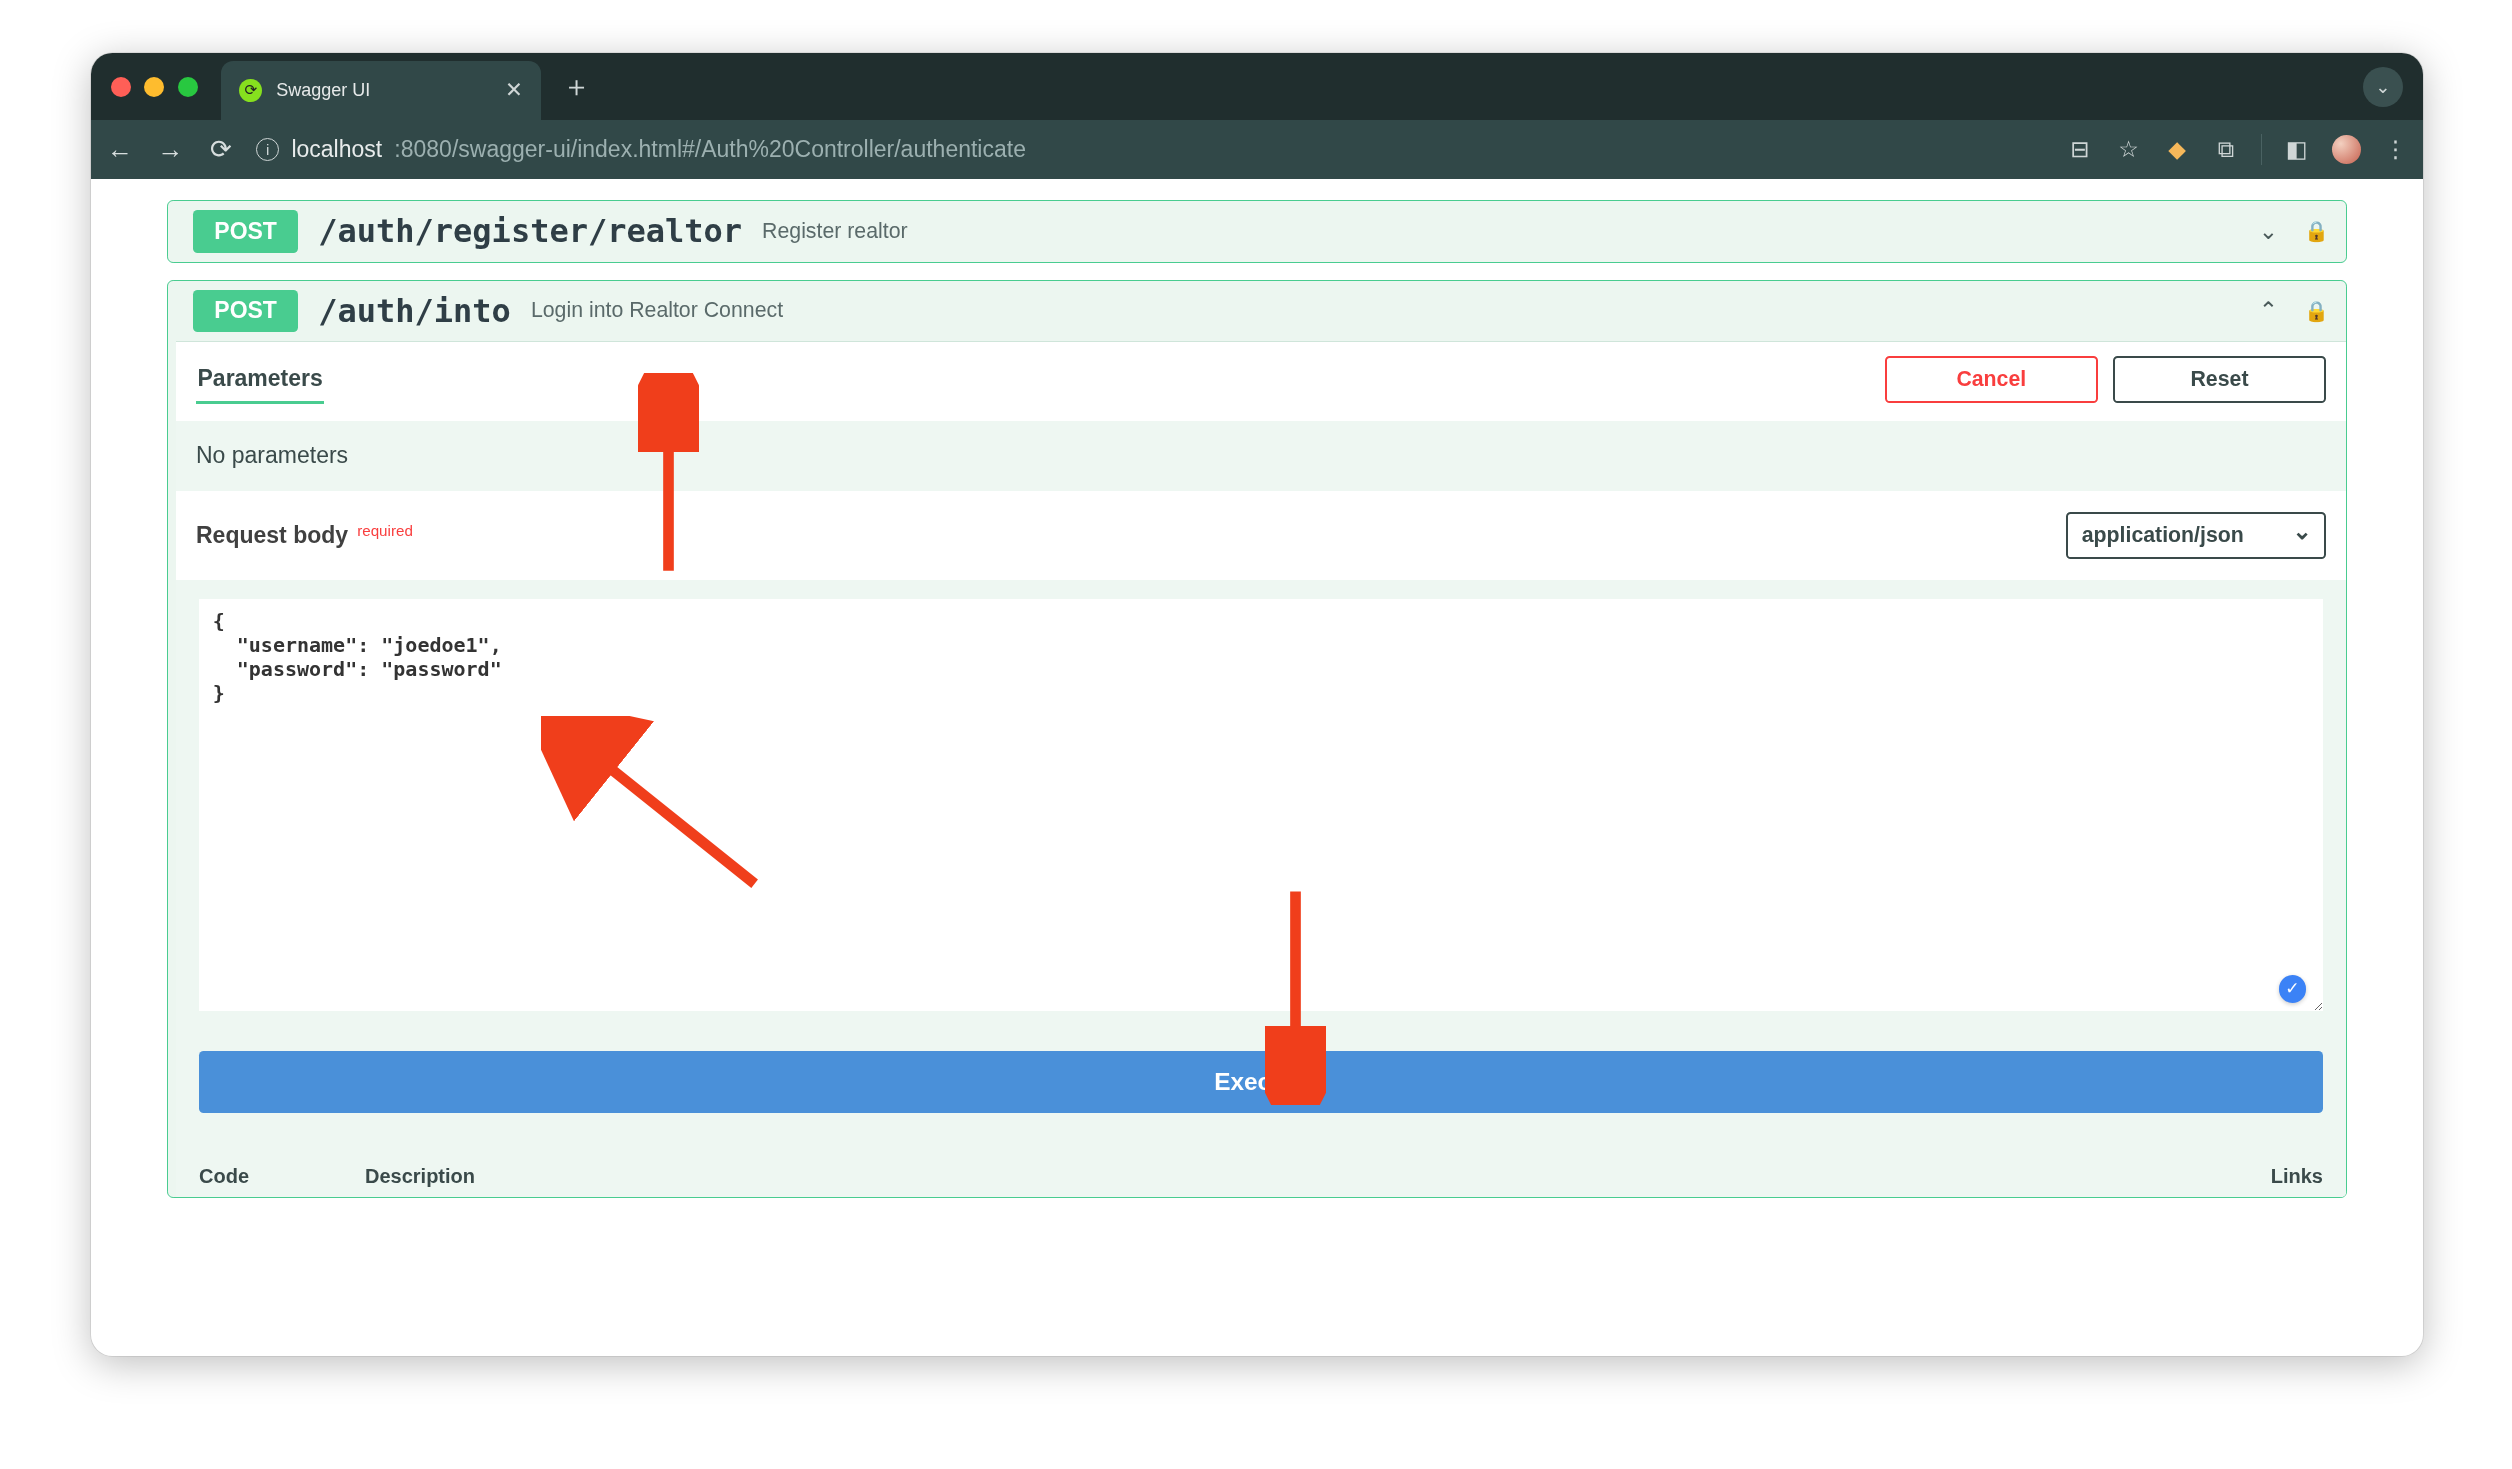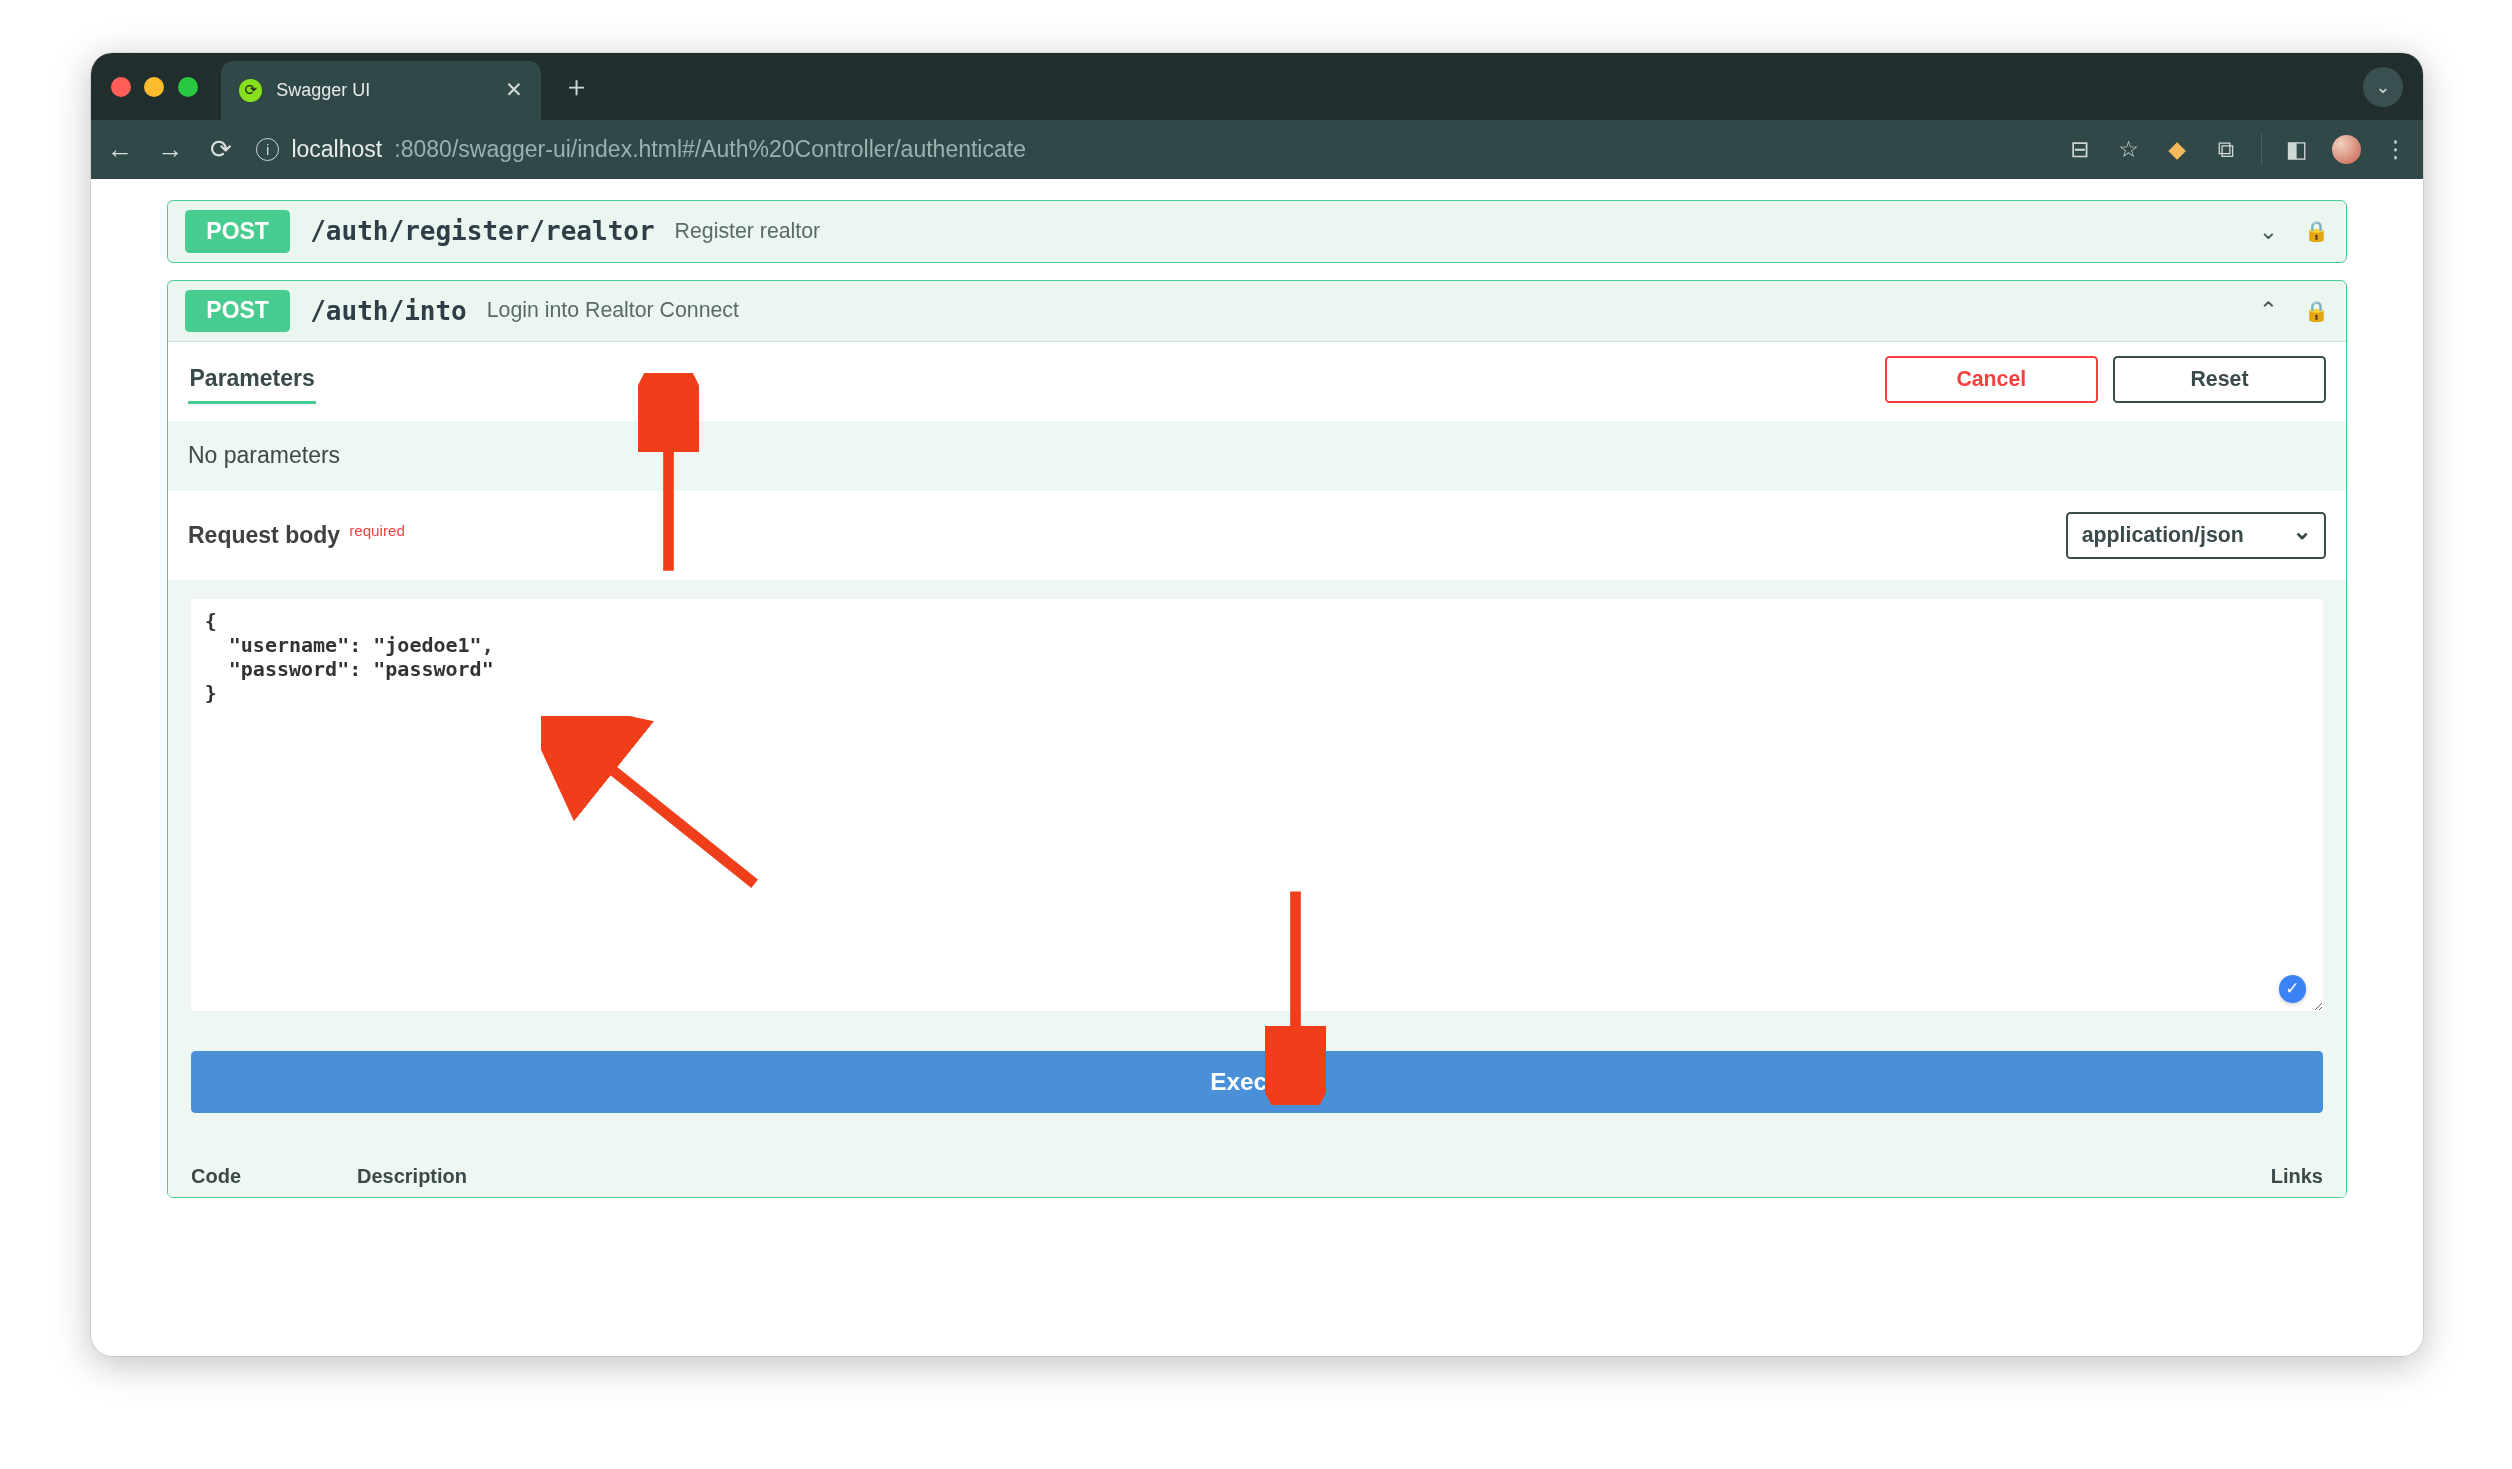--- a/index.html
+++ b/index.html
@@ -117,20 +117,21 @@
   .content {
     padding: 21.3px 76px 0 76px;
   }
 
   .opblock {
     border: 0.8px solid #49cc90;
     border-radius: 6.1px;
     background: #ecf6f0;
     margin-bottom: 17px;
     overflow: hidden;
+    padding-left: 8px;
   }
   .op-summary {
     display: flex;
     align-items: center;
     padding: 9.1px 17px;
     gap: 20px;
     cursor: pointer;
   }
   .method {
     background: #49cc90;
@@ -138,21 +139,21 @@
     font-weight: 700;
     font-size: 23px;
     padding: 7.6px 21.3px;
     border-radius: 4.6px;
     min-width: 91px;
     text-align: center;
   }
   .pathtxt {
     font-family: ui-monospace, Menlo, Monaco, monospace;
     font-weight: 700;
-    font-size: 26px;
+    font-size: 32px;
     color: #2f3e46;
   }
   .desc { font-size: 21.3px; color: #5a6a6a; }
   .spacer { flex: 1; }
   .chev { color: #4a5a5a; font-size: 23px; margin-right: 6.1px; }
   .lock { font-size: 20px; color: #888; }
 
   .op-body { border-top: 0.8px solid #cfe5da; background: #fff; }
 
   .params-head {

